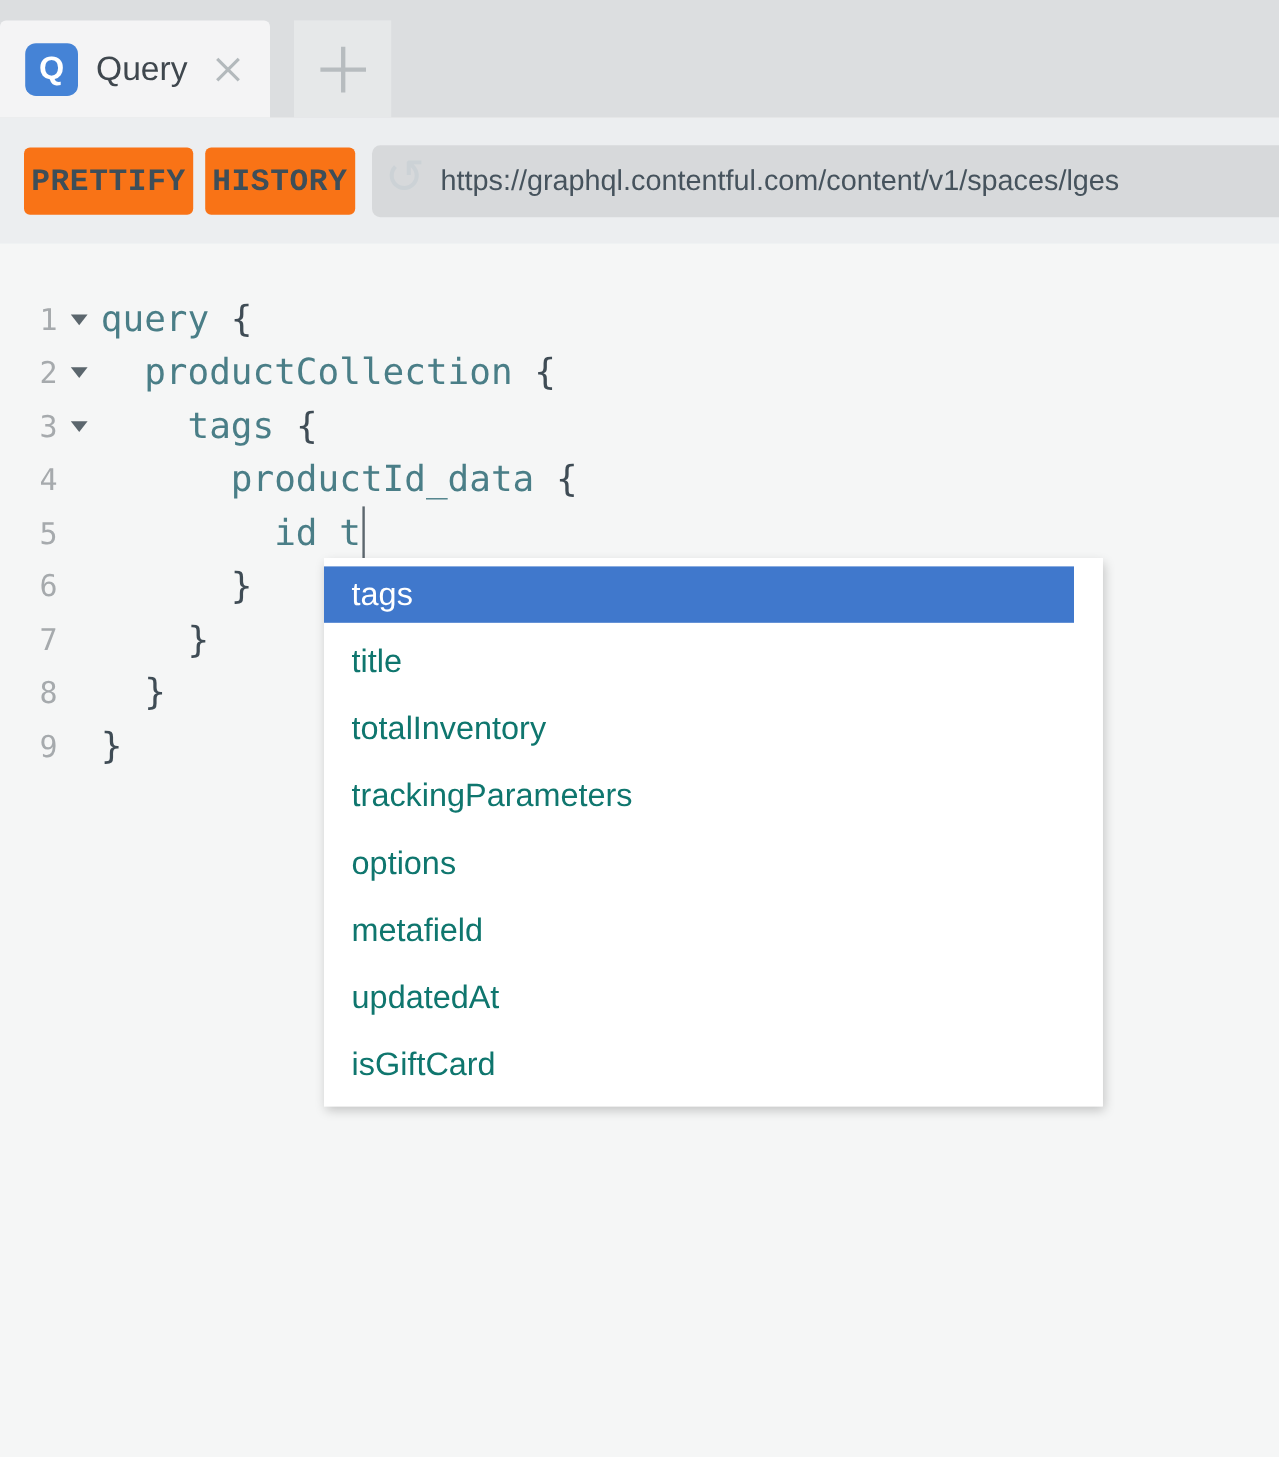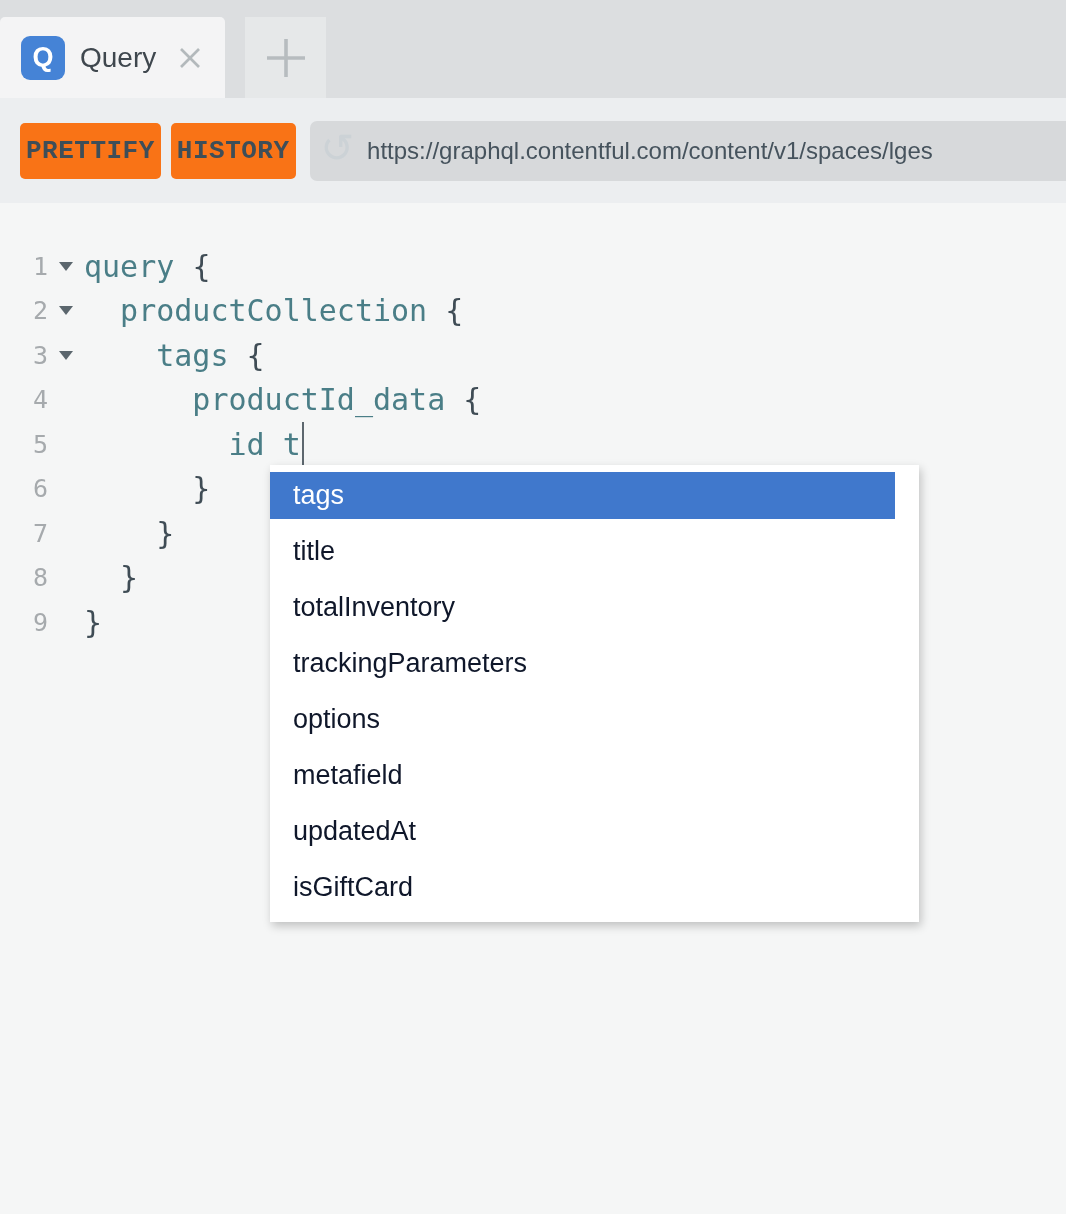--- a/index.html
+++ b/index.html
@@ -79,21 +79,21 @@
 
   
   .autocomplete {
     position: absolute; left: 270px; top: 465px; width: 649px; z-index: 10;
     background: #fff; box-shadow: 2px 4px 9px rgba(0,0,0,0.22);
   }
   .ac-list { list-style: none; margin: 0; padding: 7px 0 2px 0; background: #fff; }
   .ac-list li {
     height: 47px; margin: 0 24px 9px 0; padding-left: 23px;
     display: flex; align-items: center;
-    font-size: 27px; color: #0f172a; cursor: pointer; white-space: nowrap;
+    font-size: 27px; color: #0f766e; cursor: pointer; white-space: nowrap;
   }
   .ac-list li.selected { background: var(--selection-blue, #4078cc); color: #ffffff; }
   .ac-info {
     background: #f7f7f8; border-top: 1px solid #dcdddd;
     padding: 26px 40px 25px 23px;
     font-size: 27px; line-height: 38px; color: #67717b;
   }
   .ac-type { color: var(--type-orange, #e0902e); margin-right: 11px; }
 </style>
 </head>

